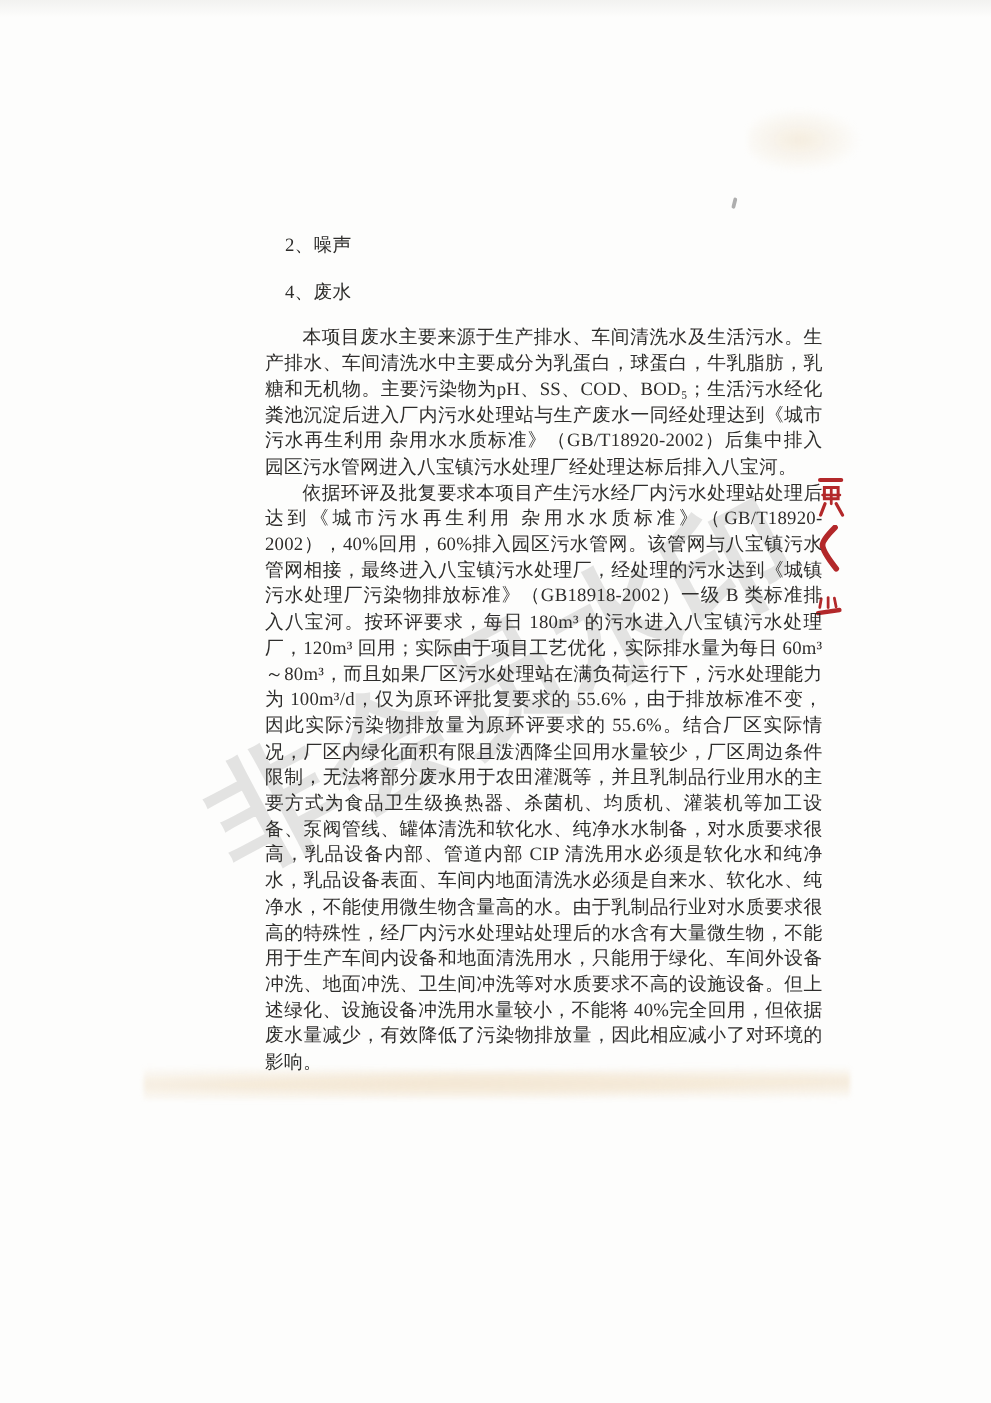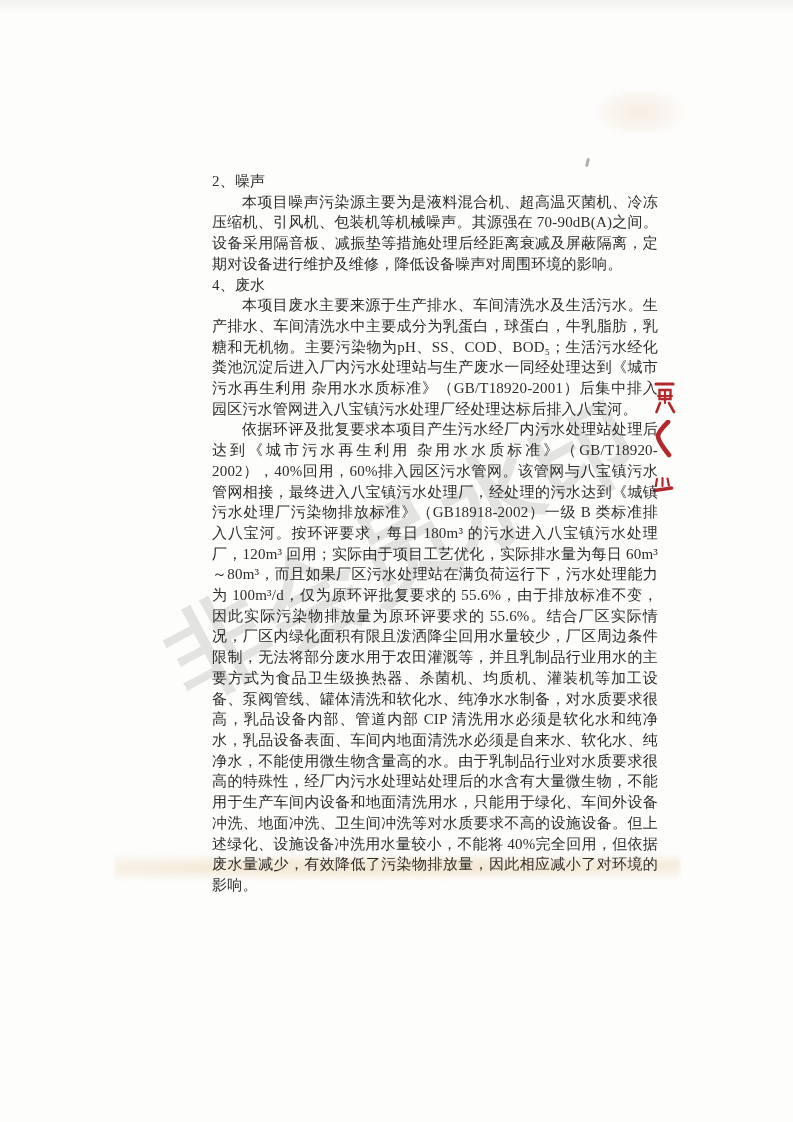--- a/index.html
+++ b/index.html
@@ -43,21 +43,21 @@
     left: 212px;
     top: 171px;
     width: 446px;
     color: #2e2d2b;
     font-size: 15px;
     line-height: 20.7px;
     text-align: justify;
     letter-spacing: 0.2px;
   }
   .textblock .heading {
-    margin: 0;
+    margin: 16px;
     font-weight: normal;
   }
   .textblock p.para {
     margin: 0;
     text-indent: 2em;
   }
   
   .smudge-top-right {
     position: absolute;
     left: 598px; top: 86px;
@@ -126,19 +126,18 @@
         <path d="M5,4 l-1.2,7" stroke-width="2.2"></path>
         <path d="M10.5,3 l0,8" stroke-width="2.2"></path>
         <path d="M15.5,3.5 l1.4,7" stroke-width="2.2"></path>
         <path d="M2.5,15.5 L19.5,13" stroke-width="3.6"></path>
       </g>
     </svg>
   </div>
 
   <div class="textblock">
     <div class="heading">2、噪声</div>
-    <p class="para">本项目噪声污染源主要为是液料混合机、超高温灭菌机、冷冻压缩机、引风机、包装机等机械噪声。其源强在 70-90dB(A)之间。设备采用隔音板、减振垫等措施处理后经距离衰减及屏蔽隔离，定期对设备进行维护及维修，降低设备噪声对周围环境的影响。</p>
     <div class="heading">4、废水</div>
-    <p class="para">本项目废水主要来源于生产排水、车间清洗水及生活污水。生产排水、车间清洗水中主要成分为乳蛋白，球蛋白，牛乳脂肪，乳糖和无机物。主要污染物为pH、SS、COD、BOD₅；生活污水经化粪池沉淀后进入厂内污水处理站与生产废水一同经处理达到《城市污水再生利用 杂用水水质标准》（GB/T18920-2001）后集中排入园区污水管网进入八宝镇污水处理厂经处理达标后排入八宝河。</p>
+    <p class="para">本项目废水主要来源于生产排水、车间清洗水及生活污水。生产排水、车间清洗水中主要成分为乳蛋白，球蛋白，牛乳脂肪，乳糖和无机物。主要污染物为pH、SS、COD、BOD₅；生活污水经化粪池沉淀后进入厂内污水处理站与生产废水一同经处理达到《城市污水再生利用 杂用水水质标准》（GB/T18920-2002）后集中排入园区污水管网进入八宝镇污水处理厂经处理达标后排入八宝河。</p>
     <p class="para">依据环评及批复要求本项目产生污水经厂内污水处理站处理后达到《城市污水再生利用 杂用水水质标准》（GB/T18920-2002），40%回用，60%排入园区污水管网。该管网与八宝镇污水管网相接，最终进入八宝镇污水处理厂，经处理的污水达到《城镇污水处理厂污染物排放标准》（GB18918-2002）一级 B 类标准排入八宝河。按环评要求，每日 180m³ 的污水进入八宝镇污水处理厂，120m³ 回用；实际由于项目工艺优化，实际排水量为每日 60m³～80m³，而且如果厂区污水处理站在满负荷运行下，污水处理能力为 100m³/d，仅为原环评批复要求的 55.6%，由于排放标准不变，因此实际污染物排放量为原环评要求的 55.6%。结合厂区实际情况，厂区内绿化面积有限且泼洒降尘回用水量较少，厂区周边条件限制，无法将部分废水用于农田灌溉等，并且乳制品行业用水的主要方式为食品卫生级换热器、杀菌机、均质机、灌装机等加工设备、泵阀管线、罐体清洗和软化水、纯净水水制备，对水质要求很高，乳品设备内部、管道内部 CIP 清洗用水必须是软化水和纯净水，乳品设备表面、车间内地面清洗水必须是自来水、软化水、纯净水，不能使用微生物含量高的水。由于乳制品行业对水质要求很高的特殊性，经厂内污水处理站处理后的水含有大量微生物，不能用于生产车间内设备和地面清洗用水，只能用于绿化、车间外设备冲洗、地面冲洗、卫生间冲洗等对水质要求不高的设施设备。但上述绿化、设施设备冲洗用水量较小，不能将 40%完全回用，但依据废水量减少，有效降低了污染物排放量，因此相应减小了对环境的影响。</p>
   </div>
 
 </div>
 
 </body></html>

